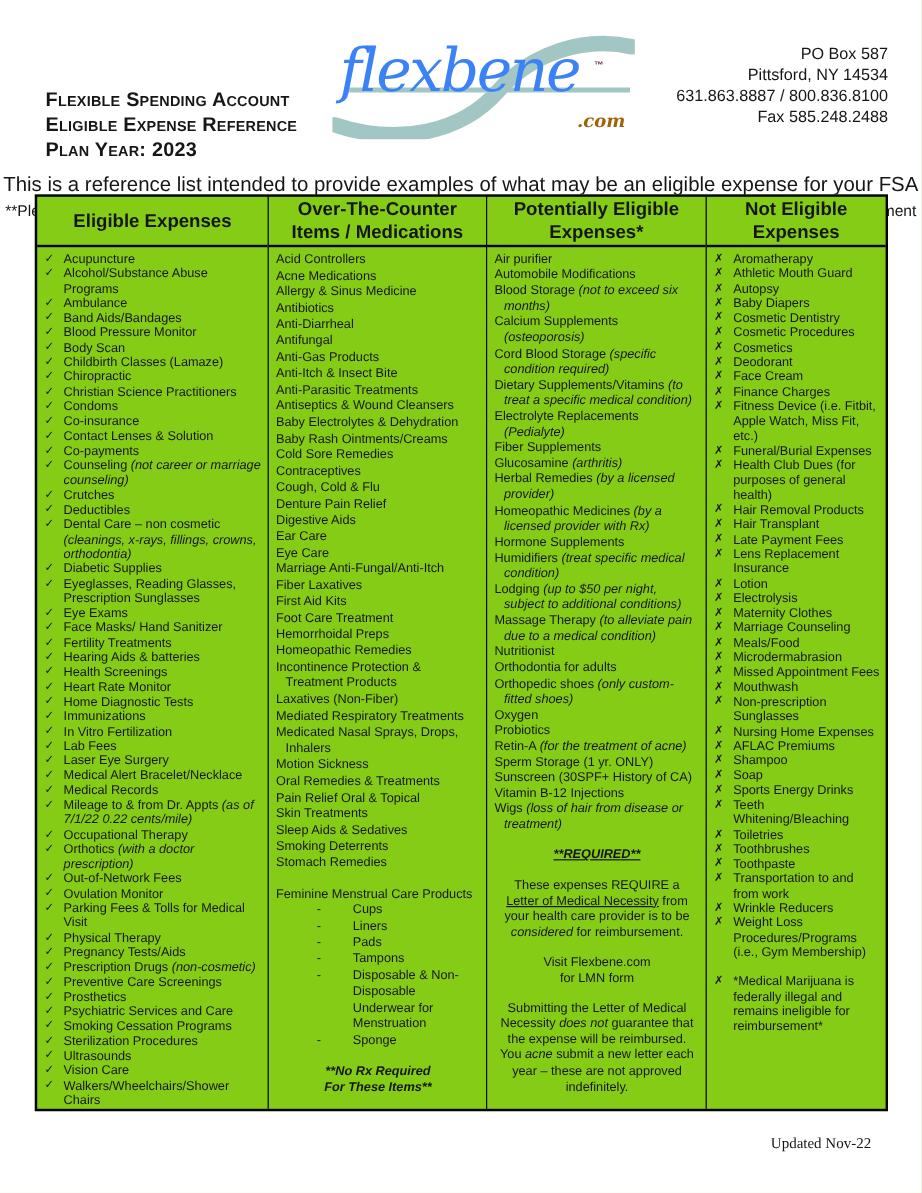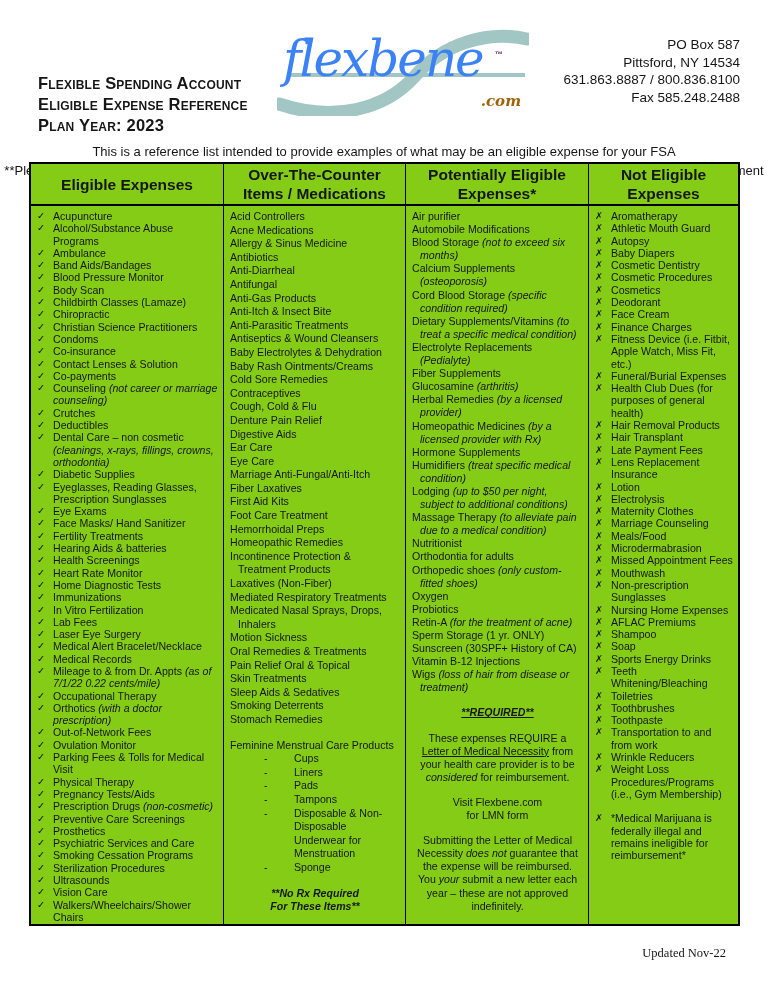--- a/index.html
+++ b/index.html
@@ -13,21 +13,21 @@
   .logo-wrap { flex: 1; display: flex; justify-content: center; }
   .logo { position: relative; width: 252px; height: 90px; margin-top: -8px; }
   .logo svg { position: absolute; left: 0; top: 0; }
   .brand { position: absolute; left: 6px; top: 8px; font-family: "DejaVu Serif", serif; font-style: italic; font-size: 50px; line-height: 1; color: #3b82f6; letter-spacing: -2px; }
   .tm { position: absolute; right: 26px; top: 24px; font-size: 8px; color: #6a2053; font-weight: bold; }
   .com { position: absolute; right: 8px; bottom: 6px; font-family: "DejaVu Serif", serif; font-style: italic; font-weight: bold; font-size: 15px; color: #a16207; }
   .address-block { width: 210px; text-align: right; font-size: 13.5px; line-height: 17.5px; padding-top: 2px; }
 
   
   .intro { text-align: center; margin-top: 8px; }
-  .intro-line1 { font-size: 13px; }
+  .intro-line1 { font-size: 17px; }
   .intro-line2 { font-size: 13px; margin-top: 4px; }
 
   
   .fsa-table { position: absolute; left: 29px; top: 162px; width: 711px; height: 764px; display: flex; border: 2px solid #000; background: #84cc16; }
   .col { display: flex; flex-direction: column; border-right: 1px solid #000; }
   .col:last-child { border-right: none; }
   .col-1 { flex: 0 0 193px; }
   .col-2 { flex: 0 0 182px; }
   .col-3 { flex: 0 0 183px; }
   .col-4 { flex: 1; }
@@ -391,21 +391,21 @@
         <div class="item"><span class=""><span>Vitamin B-12 Injections</span></span></div>
         <div class="item"><span class=""><span>Wigs </span><span class="it">(loss of hair from disease or treatment)</span></span></div>
         <div class="gap"></div>
         <div class="center-line"><span class="it bd un">**REQUIRED**</span></div>
         <div class="gap"></div>
         <div class="center-line"><span>These expenses REQUIRE a </span><span class="un">Letter of Medical Necessity</span><span> from your health care provider is to be </span><span class="it">considered</span><span> for reimbursement.</span></div>
         <div class="gap"></div>
         <div class="center-line"><span>Visit Flexbene.com</span></div>
         <div class="center-line"><span>for LMN form</span></div>
         <div class="gap"></div>
-        <div class="center-line"><span>Submitting the Letter of Medical Necessity </span><span class="it">does not</span><span> guarantee that the expense will be reimbursed. You </span><span class="it">your</span><span> submit a new letter each year – these are not approved indefinitely.</span></div>
+        <div class="center-line"><span>Submitting the Letter of Medical Necessity </span><span class="it">does not</span><span> guarantee that the expense will be reimbursed. You </span><span class="it">acne</span><span> submit a new letter each year – these are not approved indefinitely.</span></div>
       </div>
   </div>
   <div class="col col-4">
     <div class="col-header">Not Eligible
 Expenses</div>
     <div class="col-body">
         <div class="item marked">
           <span class="marker">✗</span>
           <span class="item-text"><span>Aromatherapy</span></span>
         </div>

